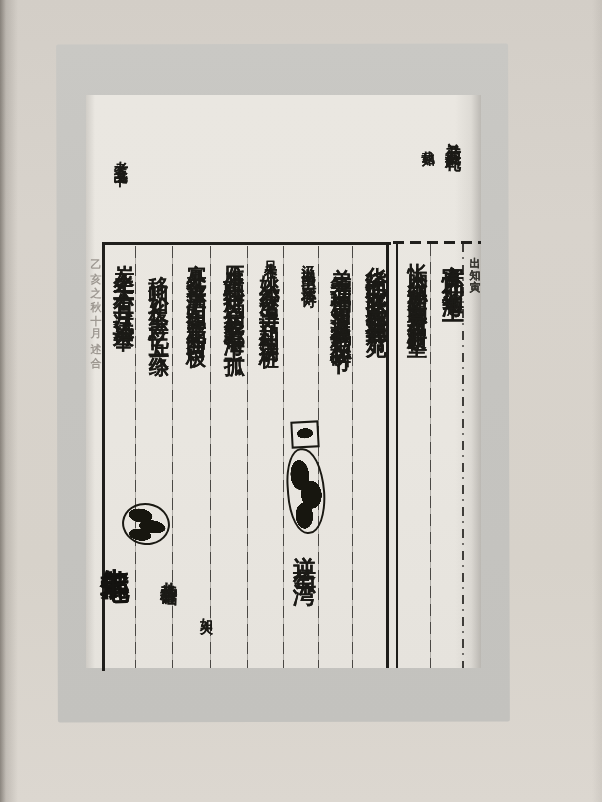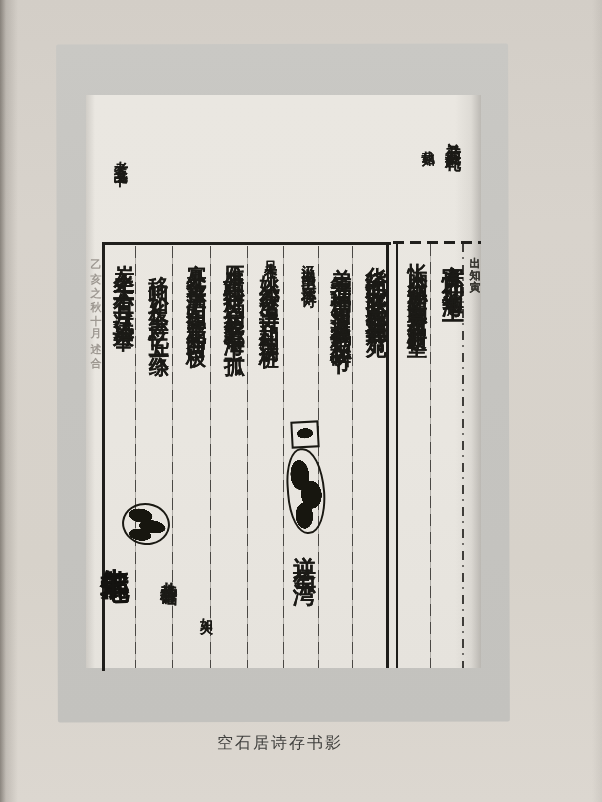--- a/index.html
+++ b/index.html
@@ -126,14 +126,13 @@
   <div class="vcol" style="left:137px;top:260px;width:32px;font-size:20px;letter-spacing:9px;transform:rotate(-.4deg);">移呗如长绦寿忆五六绦</div>
   <div class="vcol" style="left:104px;top:248px;width:30px;font-size:21px;letter-spacing:6px;transform:rotate(.4deg);">炭之年六十有二月试述诗奉</div>
 
   <div class="vcol" style="left:82px;top:545px;width:46px;font-size:29px;letter-spacing:2px;font-weight:800;transform:rotate(-2deg);color:#141310;">朱麓郁毛</div>
   <div class="vcol" style="left:152px;top:568px;width:26px;font-size:17px;letter-spacing:2px;transform:rotate(1.5deg);">共尝誊础</div>
 
   <div class="boxed" style="left:291px;top:421px;width:24px;height:23px;transform:rotate(-3deg);"></div>
   <div class="blob" style="left:287px;top:448px;width:34px;height:82px;transform:rotate(-4deg);"></div>
   <div class="blob" style="left:122px;top:503px;width:44px;height:38px;transform:rotate(8deg);border-radius:50%;"></div>
 
-  <div class="caption">空石居诗存书影</div>
 </div>
 
 </body></html>

